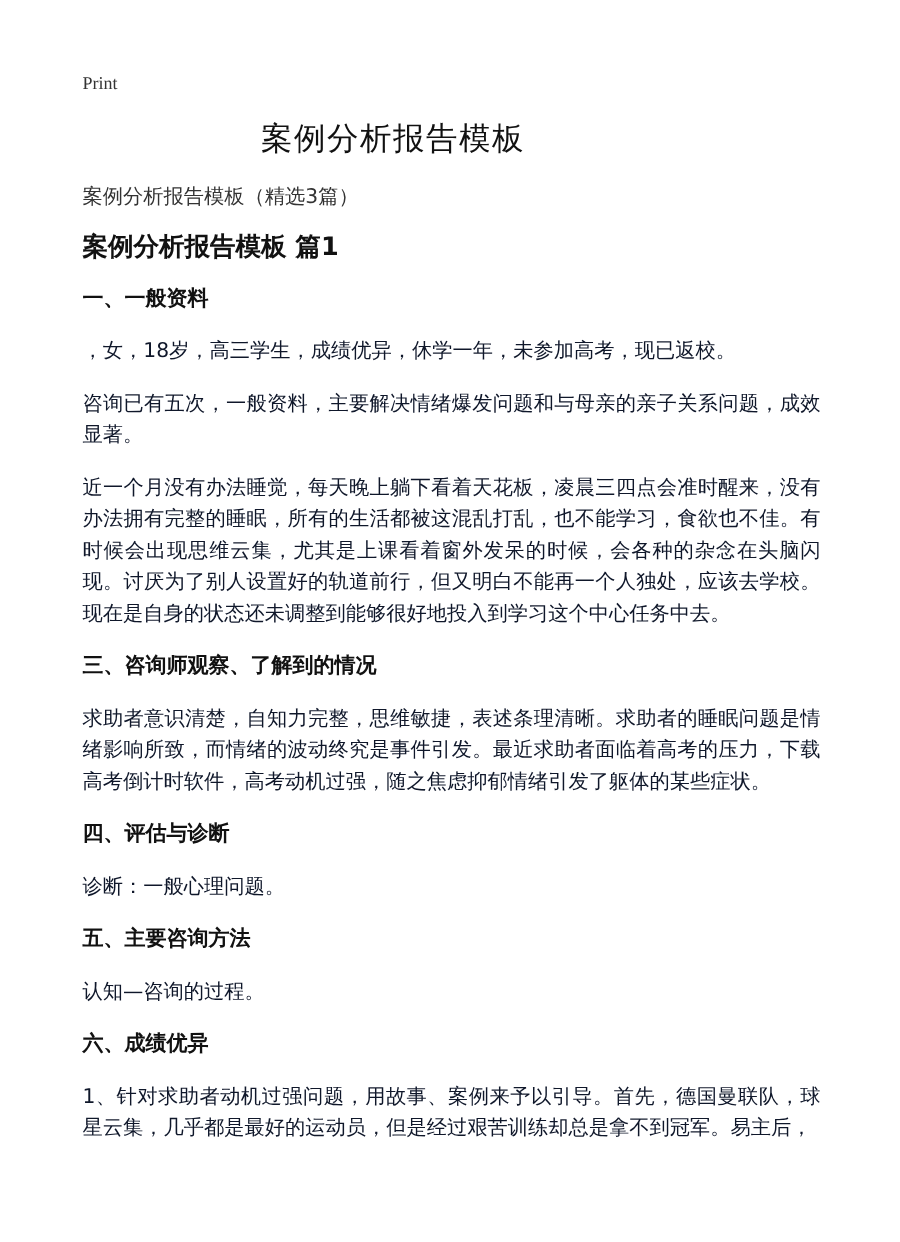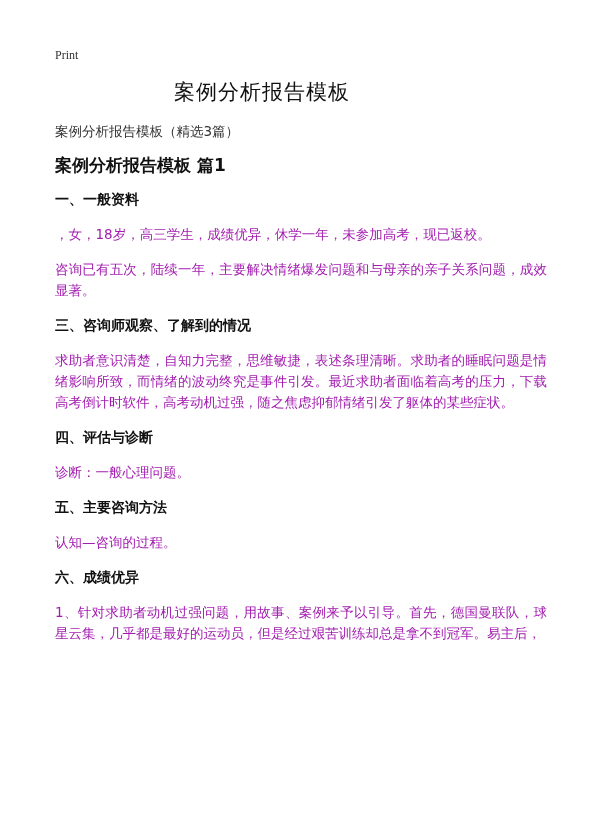--- a/index.html
+++ b/index.html
@@ -48,21 +48,21 @@
       color: #333333;
     }
     .section-title {
       margin: 0 0 14px 0;
       font-weight: bold;
       font-size: 14px;
       color: #111111;
     }
     .para {
       margin: 0 0 14px 0;
-      color: #a21caf;
+      color: #0f172a;
       text-align: justify;
     }
     .h-part {
       margin: 0 0 13px 0;
       font-weight: bold;
       font-size: 17px;
     }
   </style>
 </head>
 <body>
@@ -71,24 +71,25 @@
 
 <h1 class="doc-title">案例分析报告模板</h1>
 
 <div class="content">
   <p class="subtitle">案例分析报告模板（精选3篇）</p>
   <p class="h-part">案例分析报告模板 篇1</p>
 
   <div>
     <p class="section-title">一、一般资料</p>
     <p class="para">，女，18岁，高三学生，成绩优异，休学一年，未参加高考，现已返校。</p>
-    <p class="para">咨询已有五次，陆续一年，主要解决情绪爆发问题和与母亲的亲子关系问题，成效显著。</p>
+    <p class="para">咨询已有五次，一般资料，主要解决情绪爆发问题和与母亲的亲子关系问题，成效显著。</p>
   </div>
 
   <div>
+    <p class="para">近一个月没有办法睡觉，每天晚上躺下看着天花板，凌晨三四点会准时醒来，没有办法拥有完整的睡眠，所有的生活都被这混乱打乱，也不能学习，食欲也不佳。有时候会出现思维云集，尤其是上课看着窗外发呆的时候，会各种的杂念在头脑闪现。讨厌为了别人设置好的轨道前行，但又明白不能再一个人独处，应该去学校。现在是自身的状态还未调整到能够很好地投入到学习这个中心任务中去。</p>
   </div>
 
   <div>
     <p class="section-title">三、咨询师观察、了解到的情况</p>
     <p class="para">求助者意识清楚，自知力完整，思维敏捷，表述条理清晰。求助者的睡眠问题是情绪影响所致，而情绪的波动终究是事件引发。最近求助者面临着高考的压力，下载高考倒计时软件，高考动机过强，随之焦虑抑郁情绪引发了躯体的某些症状。</p>
   </div>
 
   <div>
     <p class="section-title">四、评估与诊断</p>
     <p class="para">诊断：一般心理问题。</p>

